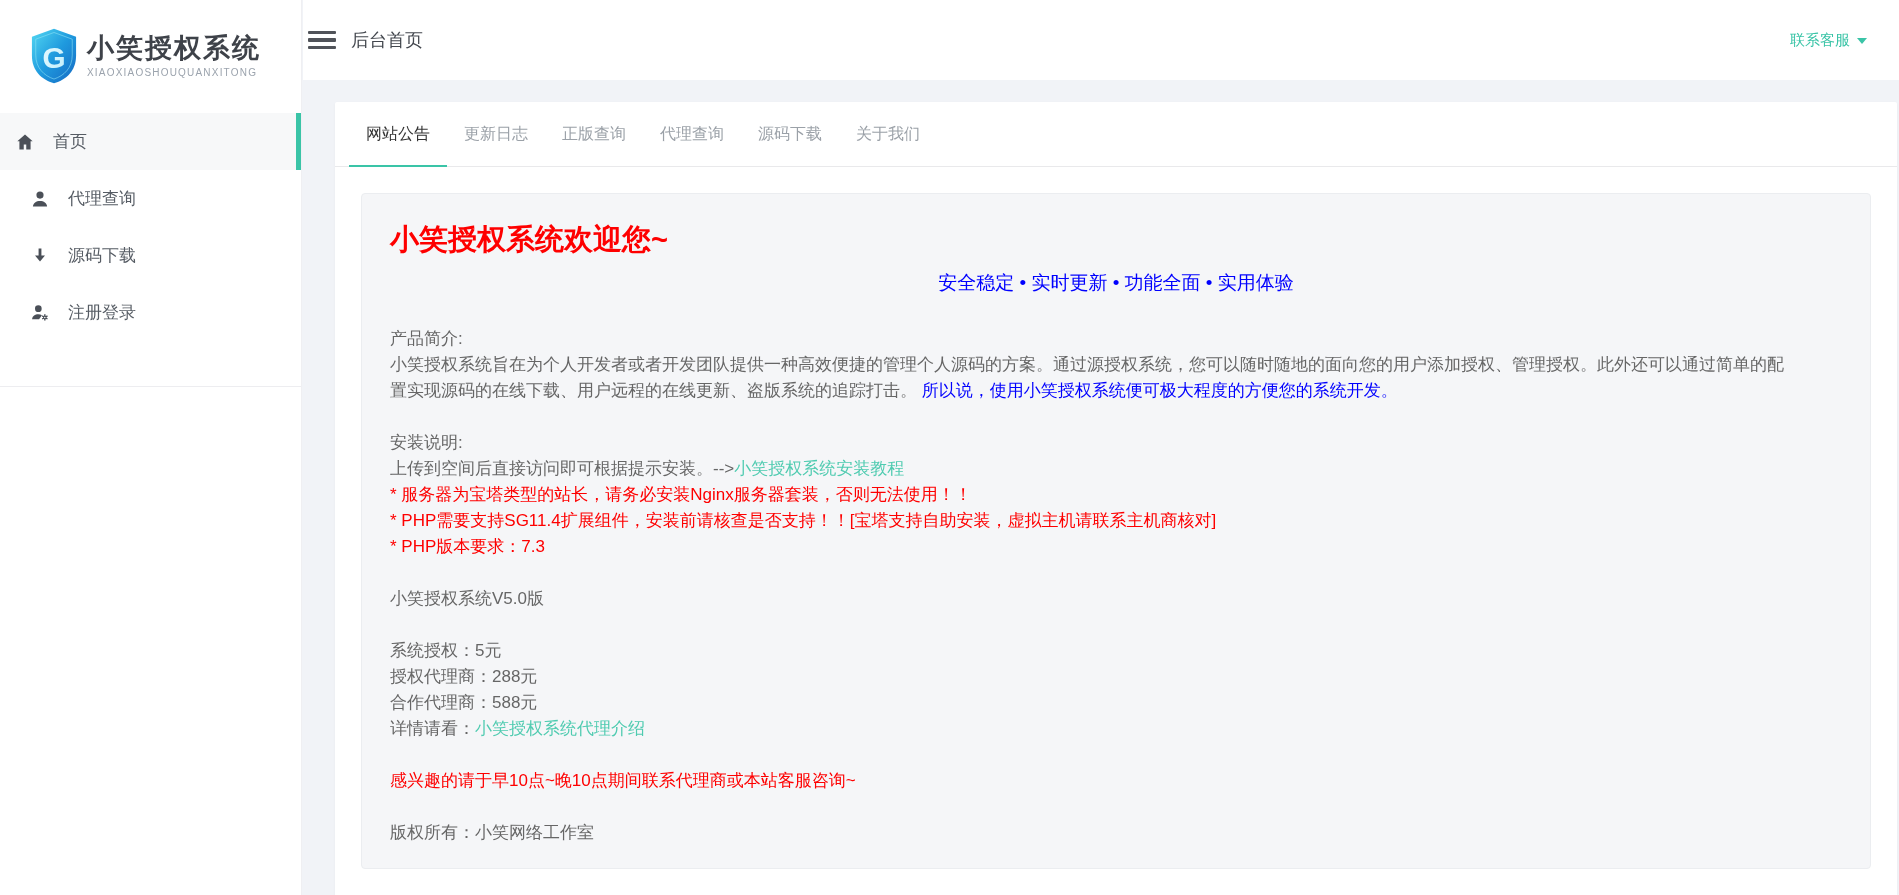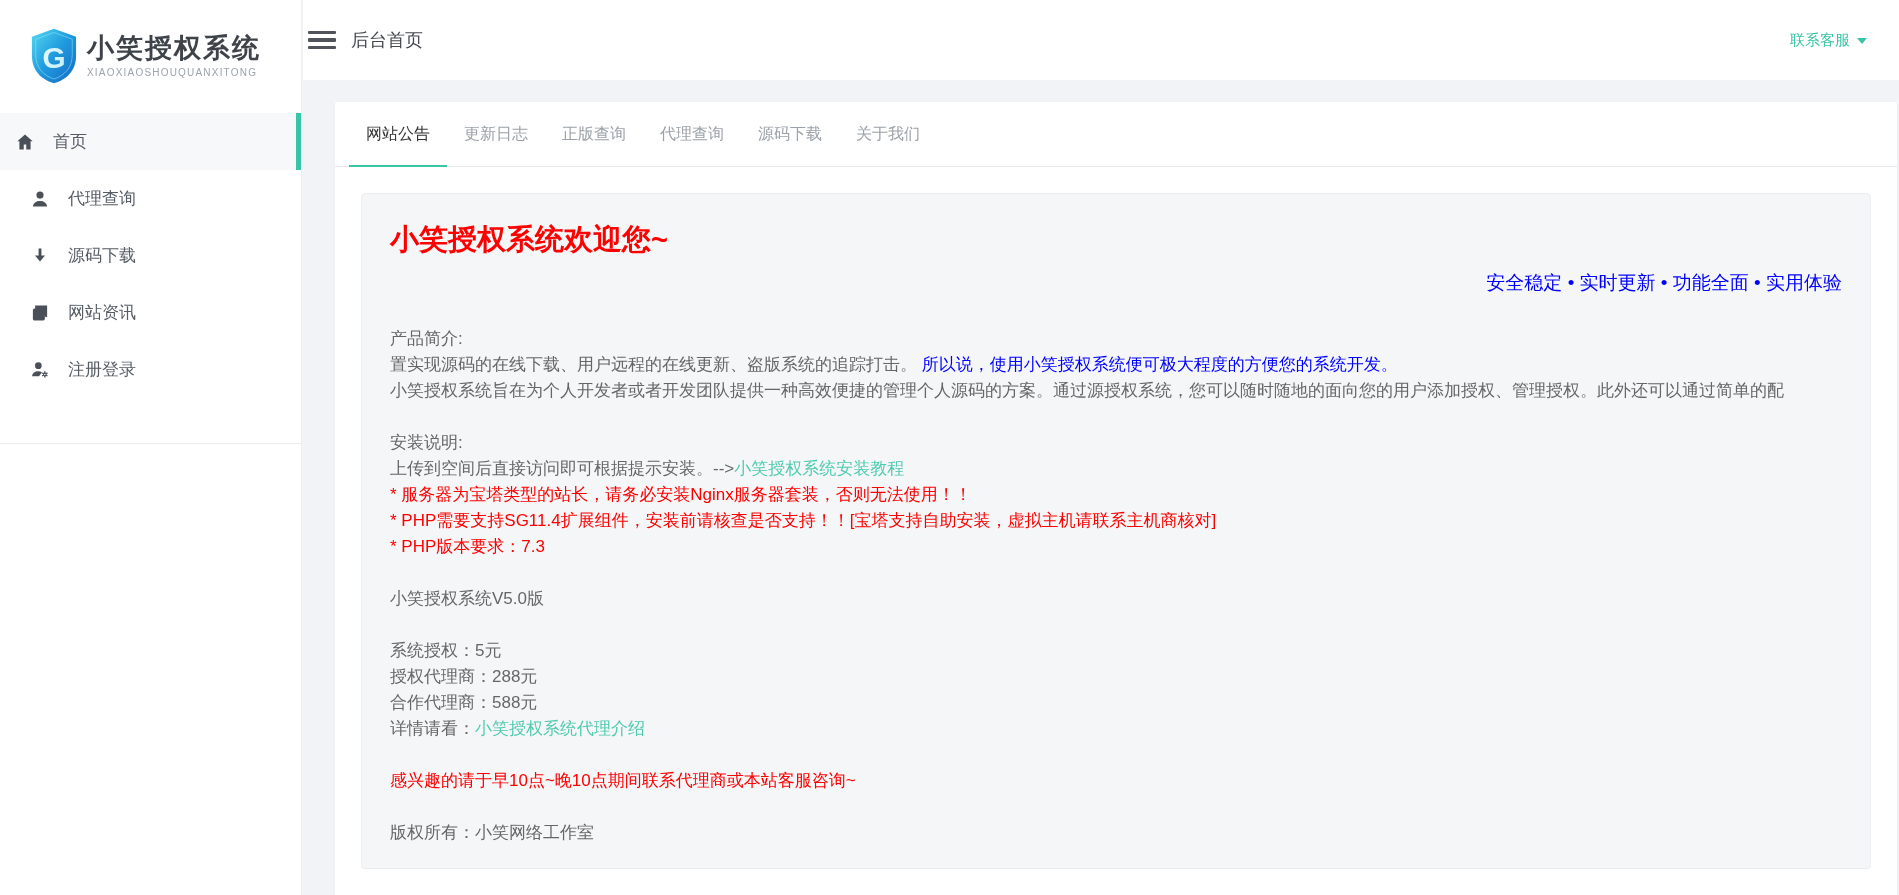--- a/index.html
+++ b/index.html
@@ -79,21 +79,21 @@
     content:'';position:absolute;left:0;right:0;bottom:-1px;height:2px;
     background:var(--accent);
   }
 
   .content-box{
     margin:26px;height:676px;
     background:#f5f6f8;border:1px solid #ebedf0;border-radius:4px;
     padding:27px 28px 0 28px;overflow:hidden;
   }
   .a-title{text-align:left;color:var(--red);font-size:29px;font-weight:bold;line-height:1.25;}
-  .a-sub{text-align:right;color:var(--blue);font-size:19px;margin-top:13px;}
+  .a-sub{text-align:center;color:var(--blue);font-size:19px;margin-top:13px;}
   .a-body{margin-top:30px;font-size:17px;line-height:26px;color:#666;}
   .content-line{min-height:26px;}
   .t-red{color:var(--red);}
   .t-blue{color:var(--blue);}
   .t-link{color:var(--link);cursor:pointer;}
 </style>
 </head>
 <body>
 
 <div id="app">
@@ -143,30 +143,20 @@
       <div class="menu-item">
         <span class="mi-icon">
           <svg viewBox="0 0 24 24">
               <path d="M10.3 3h3.4v8.4h4.3L12 18.6l-6-7.2h4.3Z"></path>
             </svg>
         </span>
         <span>源码下载</span>
       </div>
       <div class="menu-item">
         <span class="mi-icon">
-          <svg viewBox="0 0 24 24" fill="none" stroke="#4b5058" stroke-width="2.1">
-            <path d="M7.2 7.5V4h12.3v12.8"></path>
-            <rect x="4.5" y="7.5" width="12.3" height="12.5" rx="1"></rect>
-            <path d="M7.8 11.7h5.7M7.8 15.4h5.7"></path>
-          </svg>
-        </span>
-        <span>网站资讯</span>
-      </div>
-      <div class="menu-item">
-        <span class="mi-icon">
           <svg viewBox="0 0 24 24">
             <circle cx="10" cy="6.8" r="4"></circle>
             <path d="M2.5 19.6c.3-3.9 3.6-6 7.5-6 1.6 0 3.1.4 4.3 1l-3.4 5z"></path>
             <g stroke="#4b5058" stroke-width="1.7">
               <path d="M17.8 13.6v7.4M14.6 15.5l6.4 3.7M14.6 19.2l6.4-3.7"></path>
             </g>
             <circle cx="17.8" cy="17.4" r="2.1"></circle>
             <circle cx="17.8" cy="17.4" r="0.9" fill="#fff"></circle>
           </svg>
         </span>
@@ -212,22 +202,22 @@
         <div class="tab">
             <span>关于我们</span>
           </div>
       </div>
 
       <div class="content-box">
         <div class="a-title">小笑授权系统欢迎您~</div>
         <div class="a-sub">安全稳定 • 实时更新 • 功能全面 • 实用体验</div>
         <div class="a-body">
             <div class="content-line"><span>产品简介:</span></div>
+            <div class="content-line"><span>小笑授权系统旨在为个人开发者或者开发团队提供一种高效便捷的管理个人源码的方案。通过源授权系统，您可以随时随地的面向您的用户添加授权、管理授权。此外还可以通过简单的配</span></div>
             <div class="content-line"><span>置实现源码的在线下载、用户远程的在线更新、盗版系统的追踪打击。 </span><span class="t-blue">所以说，使用小笑授权系统便可极大程度的方便您的系统开发。</span></div>
-            <div class="content-line"><span>小笑授权系统旨在为个人开发者或者开发团队提供一种高效便捷的管理个人源码的方案。通过源授权系统，您可以随时随地的面向您的用户添加授权、管理授权。此外还可以通过简单的配</span></div>
             <div class="content-line">&nbsp;</div>
             <div class="content-line"><span>安装说明:</span></div>
             <div class="content-line"><span>上传到空间后直接访问即可根据提示安装。--&gt;</span><span class="t-link">小笑授权系统安装教程</span></div>
             <div class="content-line"><span class="t-red">* 服务器为宝塔类型的站长，请务必安装Nginx服务器套装，否则无法使用！！</span></div>
             <div class="content-line"><span class="t-red">* PHP需要支持SG11.4扩展组件，安装前请核查是否支持！！[宝塔支持自助安装，虚拟主机请联系主机商核对]</span></div>
             <div class="content-line"><span class="t-red">* PHP版本要求：7.3</span></div>
             <div class="content-line">&nbsp;</div>
             <div class="content-line"><span>小笑授权系统V5.0版</span></div>
             <div class="content-line">&nbsp;</div>
             <div class="content-line"><span>系统授权：5元</span></div>

